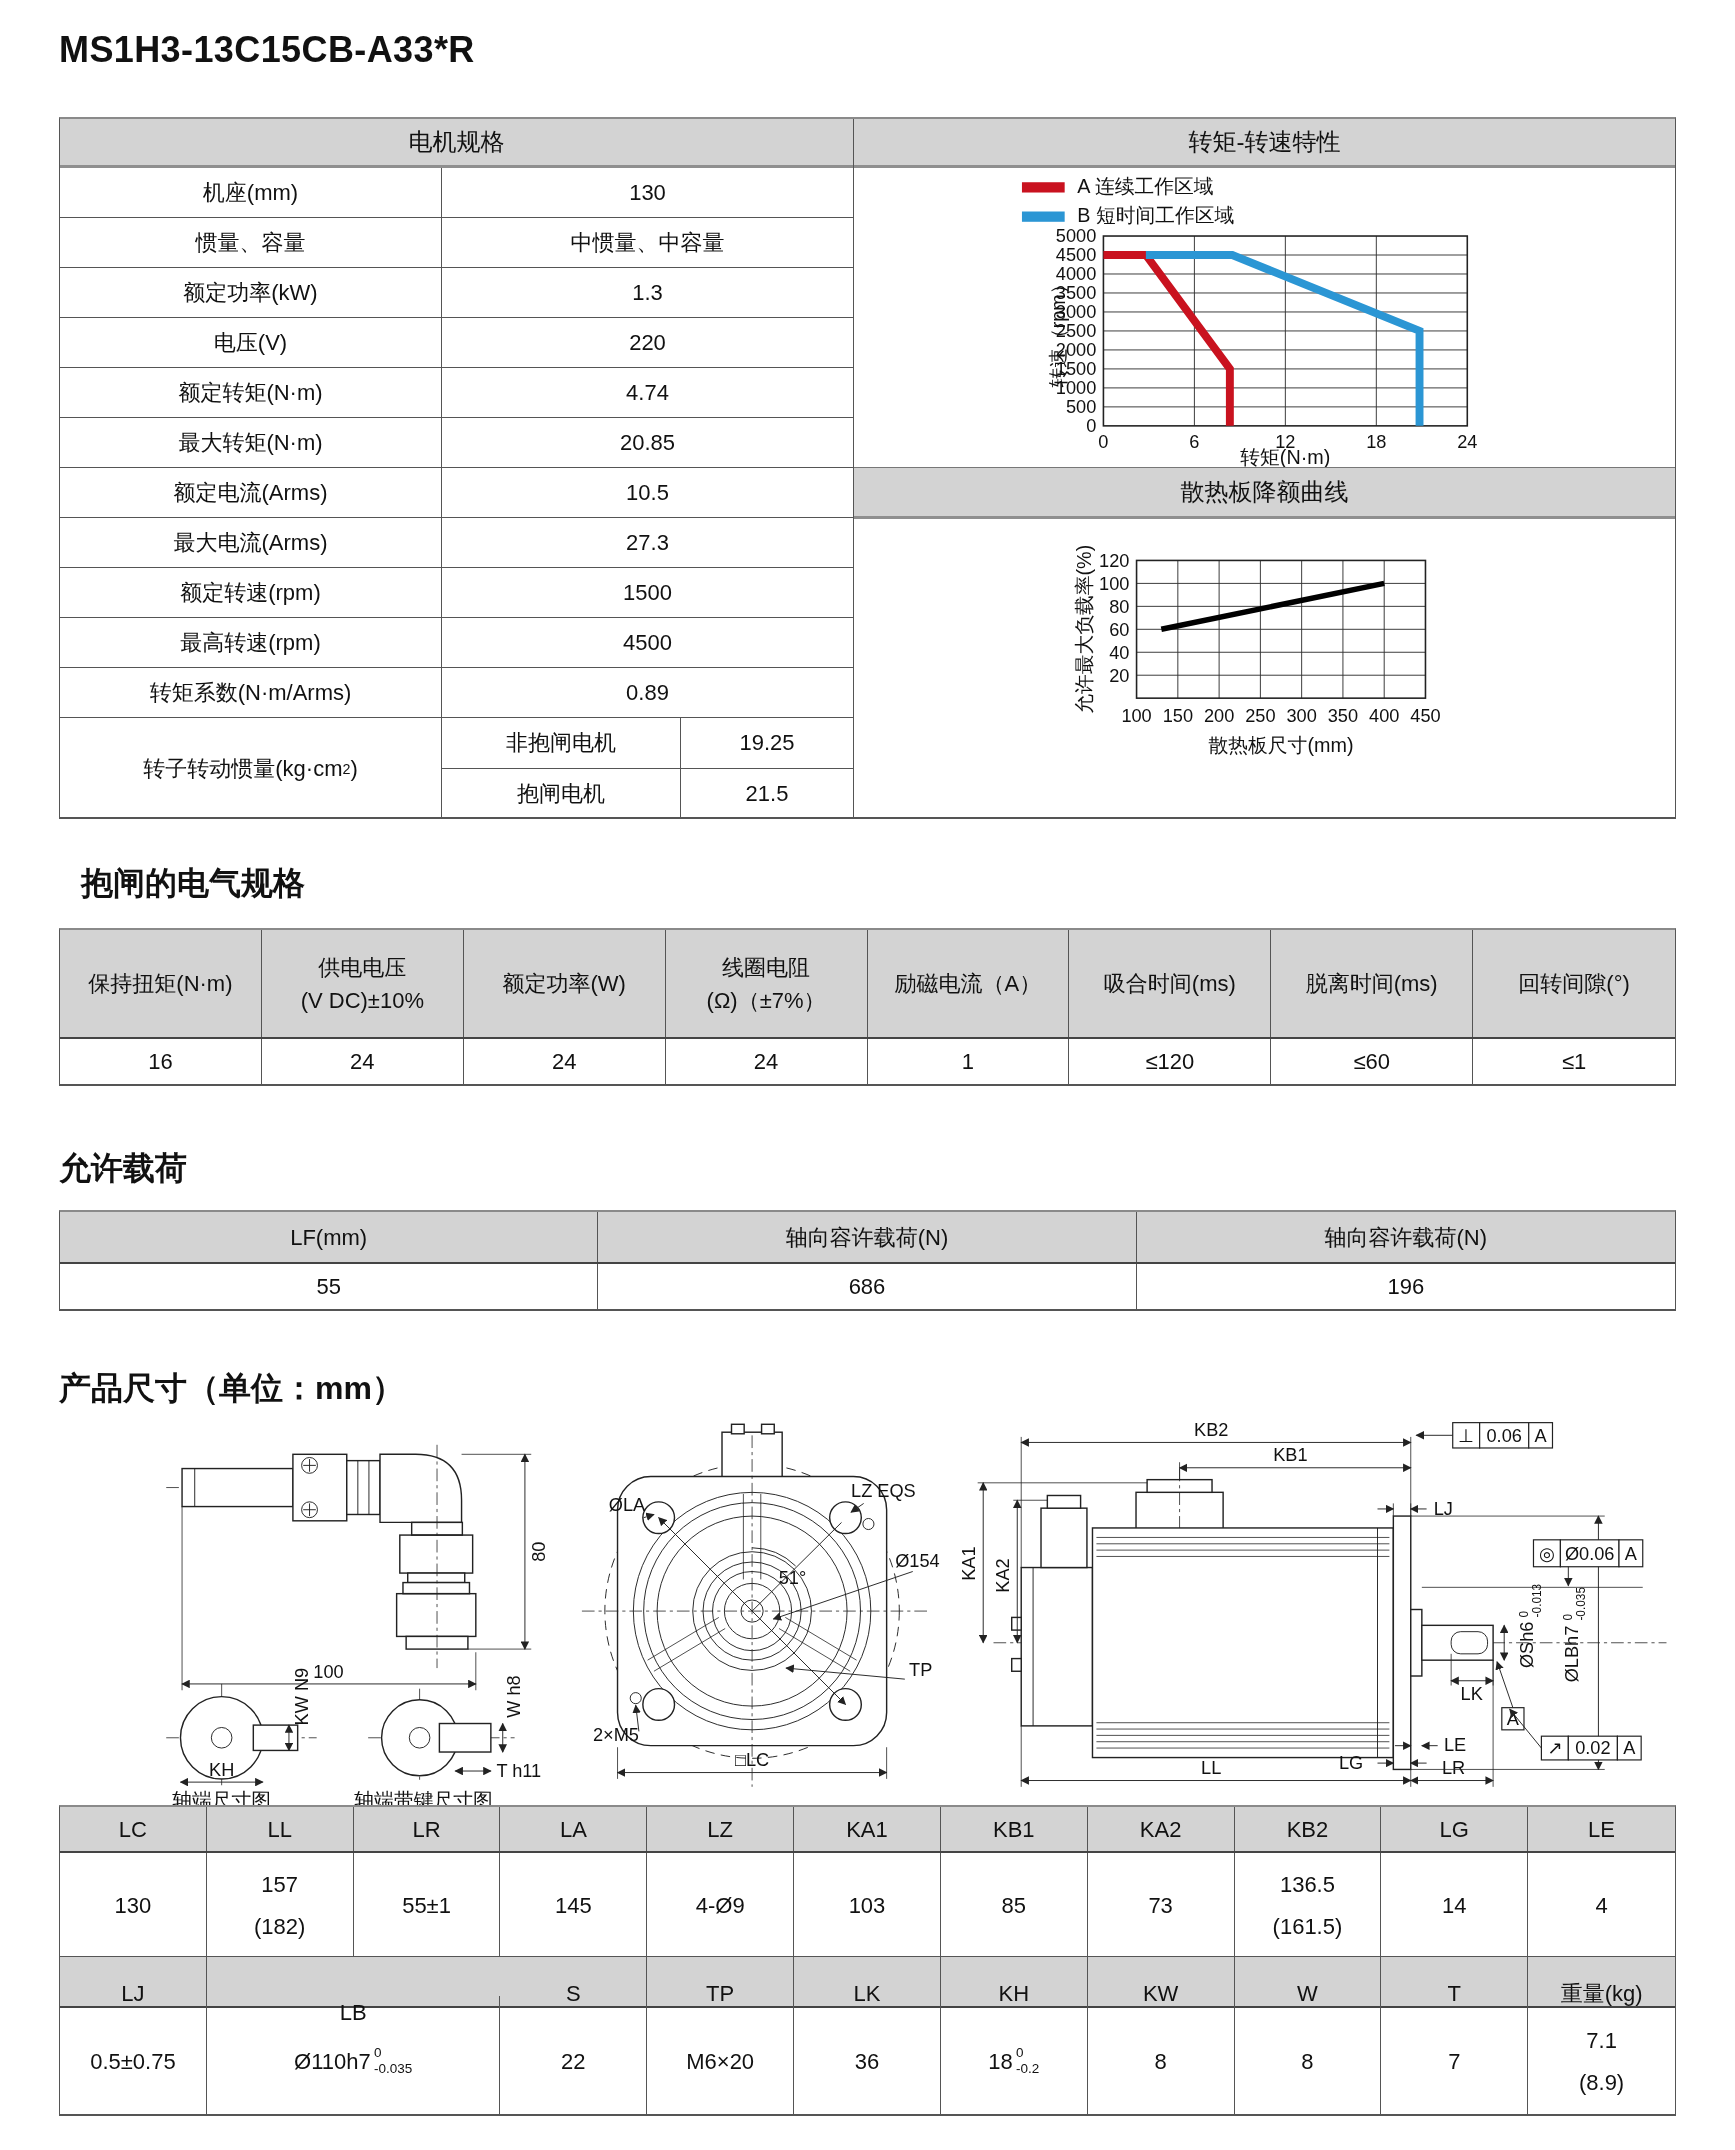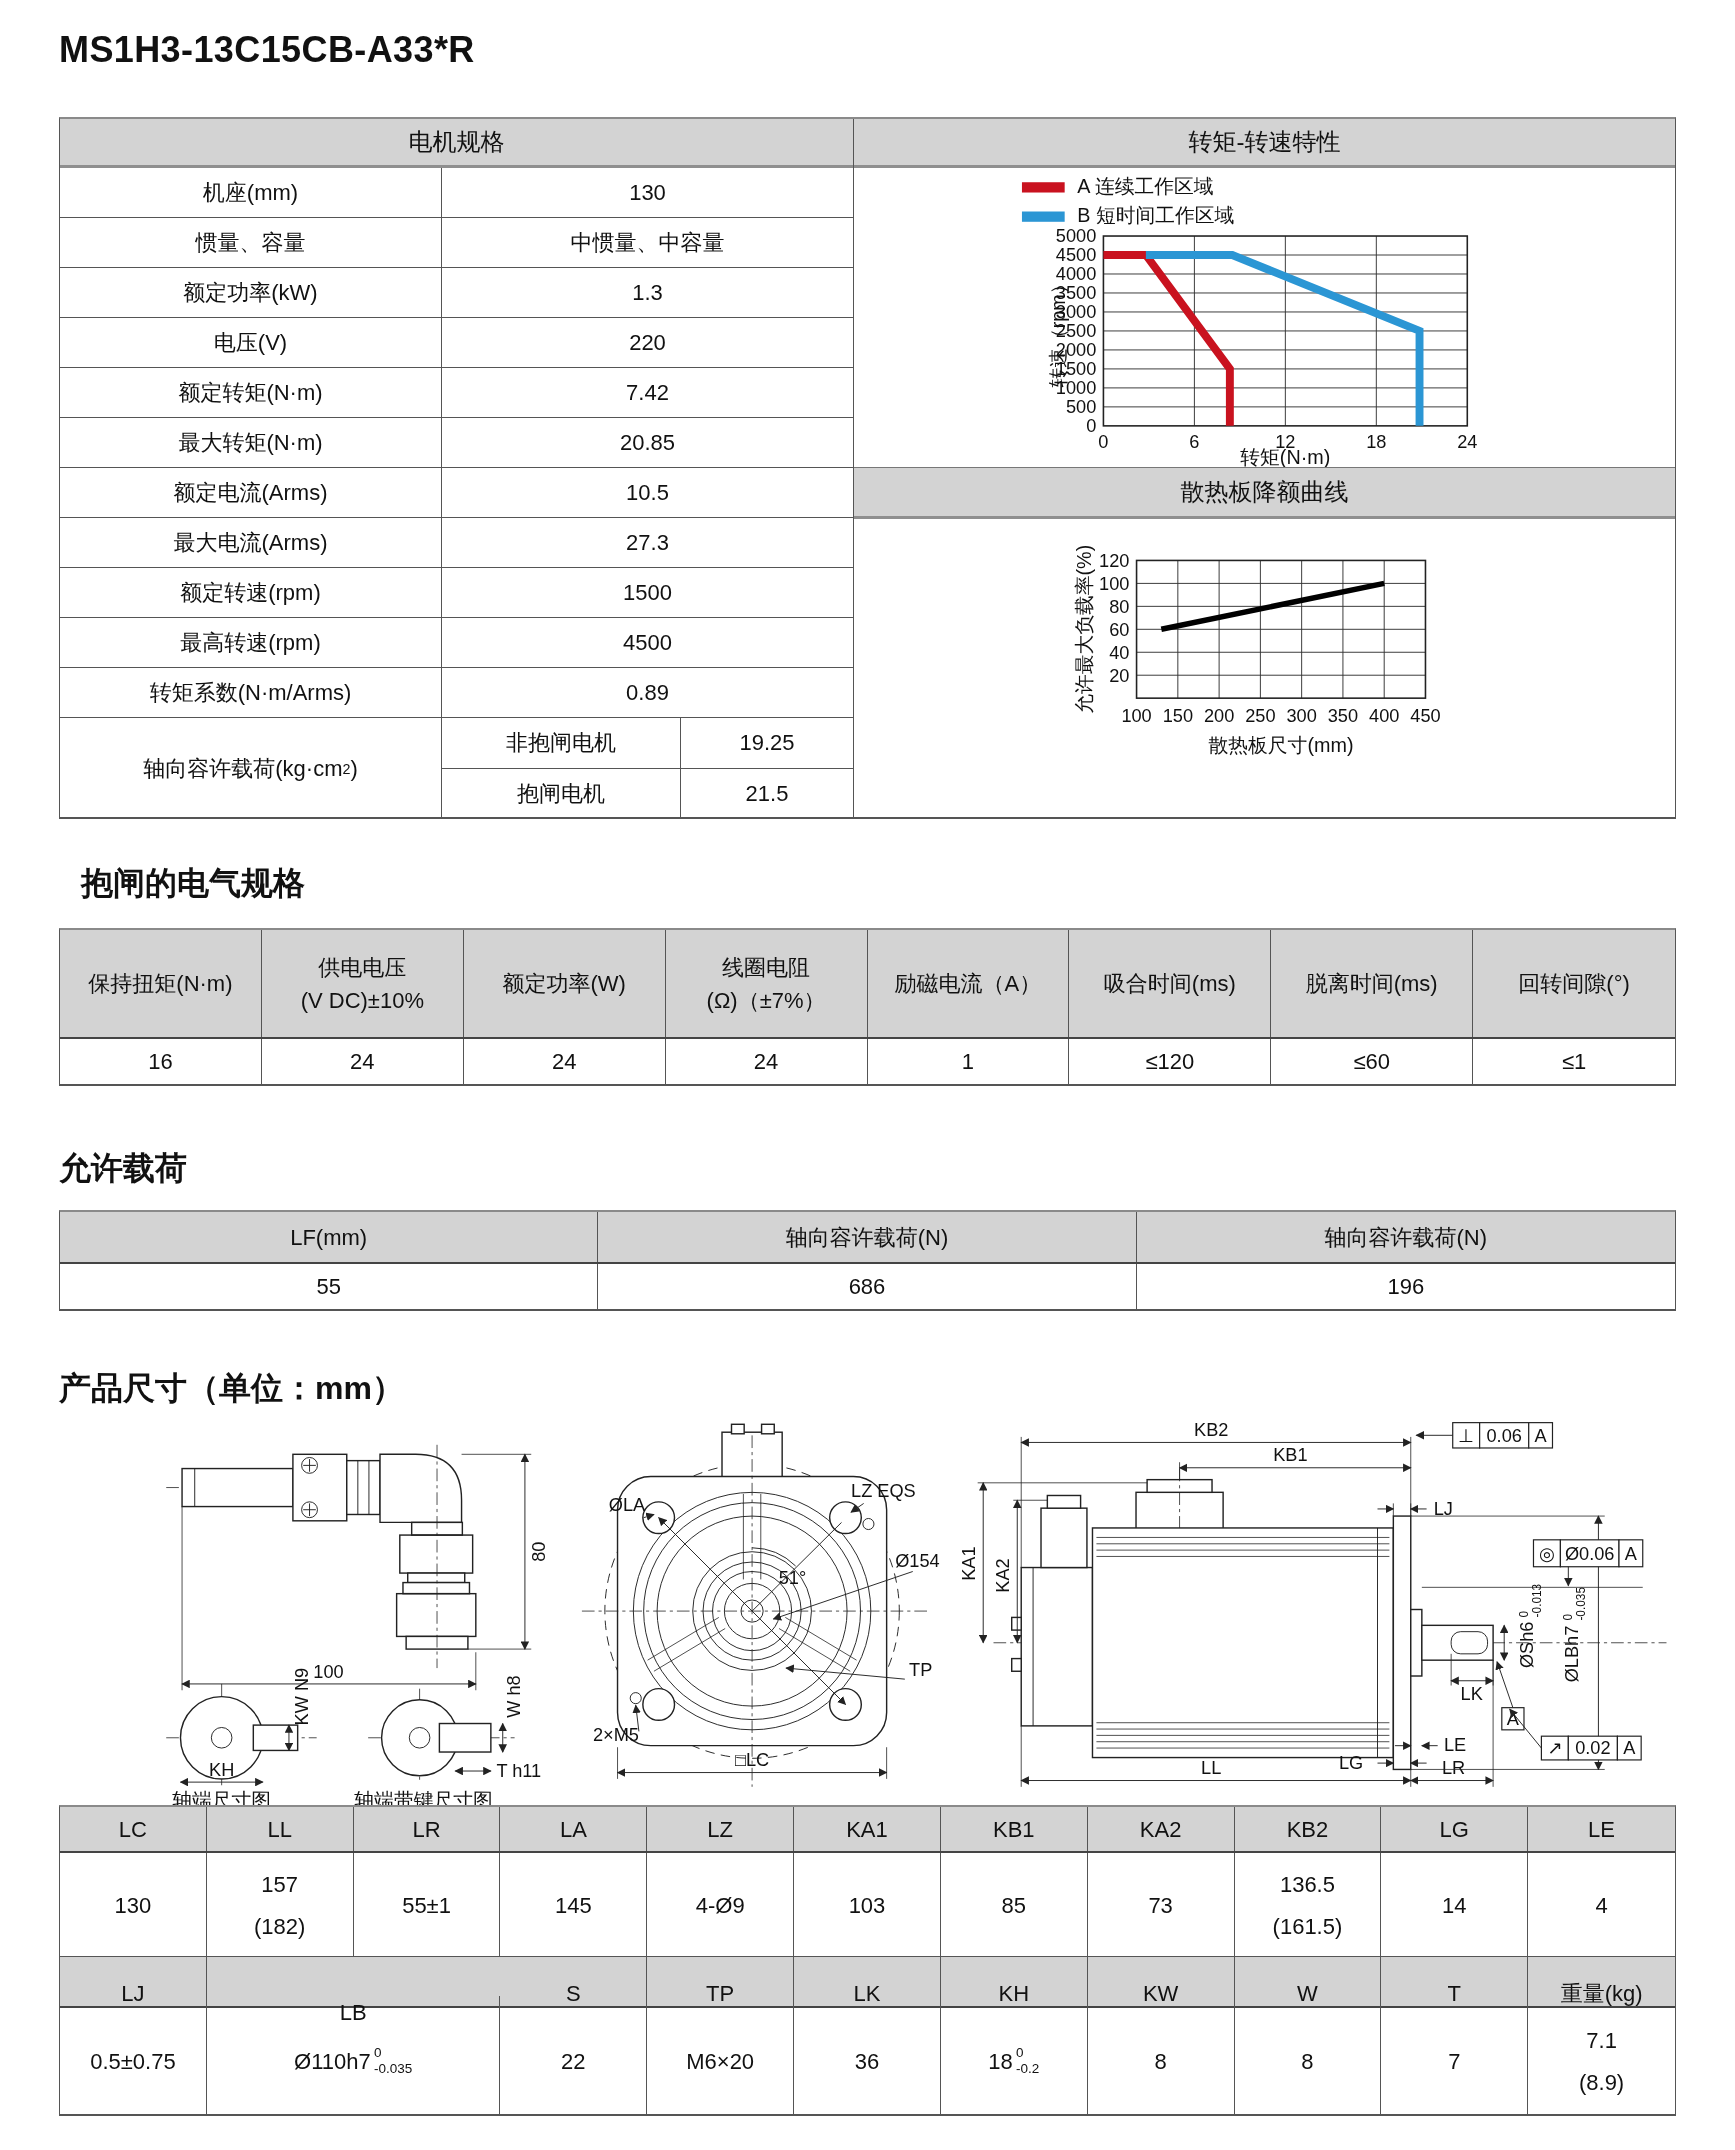--- a/index.html
+++ b/index.html
@@ -84,21 +84,21 @@
       <div class="spec-row">
         <div class="cell spec-label">额定功率(kW)</div>
         <div class="cell spec-value">1.3</div>
       </div>
       <div class="spec-row">
         <div class="cell spec-label">电压(V)</div>
         <div class="cell spec-value">220</div>
       </div>
       <div class="spec-row">
         <div class="cell spec-label">额定转矩(N·m)</div>
-        <div class="cell spec-value">7.42</div>
+        <div class="cell spec-value">4.74</div>
       </div>
       <div class="spec-row">
         <div class="cell spec-label">最大转矩(N·m)</div>
         <div class="cell spec-value">20.85</div>
       </div>
       <div class="spec-row">
         <div class="cell spec-label">额定电流(Arms)</div>
         <div class="cell spec-value">10.5</div>
       </div>
       <div class="spec-row">
@@ -113,21 +113,21 @@
         <div class="cell spec-label">最高转速(rpm)</div>
         <div class="cell spec-value">4500</div>
       </div>
       <div class="spec-row">
         <div class="cell spec-label">转矩系数(N·m/Arms)</div>
         <div class="cell spec-value">0.89</div>
       </div>
 
       <div class="spec-inertia">
         <div class="cell spec-label">
-          <span>轴向容许载荷(kg·cm</span>
+          <span>转子转动惯量(kg·cm</span>
             <sup>2</sup>
             <span>)</span>
         </div>
         <div class="inertia-right">
           <div class="irow">
             <div class="isub">非抱闸电机</div>
             <div class="ival">19.25</div>
           </div>
           <div class="irow">
             <div class="isub">抱闸电机</div>

